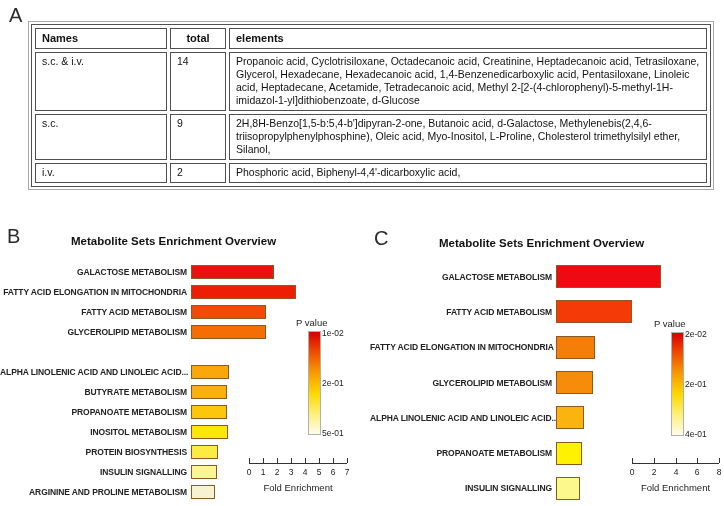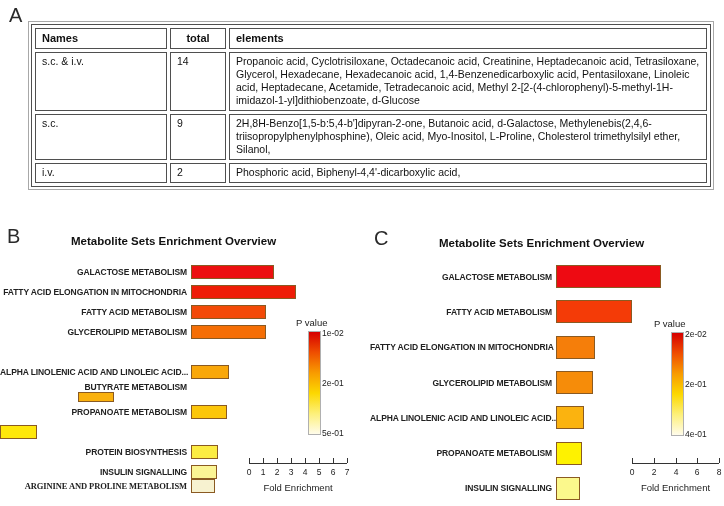--- a/index.html
+++ b/index.html
@@ -81,40 +81,41 @@
         <div class="bar" style="width: 75px; height: 14px; background: rgb(243, 74, 7); border-color: rgb(138, 90, 34);"></div>
       </div>
       <div class="bar-row" style="top: 96px; height: 20px;">
         <div class="bar-label" style="width: 187px;">GLYCEROLIPID METABOLISM</div>
         <div class="bar" style="width: 75px; height: 14px; background: rgb(245, 110, 5); border-color: rgb(138, 90, 34);"></div>
       </div>
       <div class="bar-row" style="top: 136px; height: 20px;">
         <div class="bar-label" style="width: 187px;">ALPHA LINOLENIC ACID AND LINOLEIC ACID...</div>
         <div class="bar" style="width: 38px; height: 14px; background: rgb(249, 167, 10); border-color: rgb(138, 90, 34);"></div>
       </div>
-      <div class="bar-row" style="top: 156px; height: 20px; flex-direction: column;">
+      <div class="bar-row" style="top: 156px; height: 20px;">
         <div class="bar-label" style="width: 187px;">BUTYRATE METABOLISM</div>
         <div class="bar" style="width: 36px; height: 14px; background: rgb(250, 177, 14); border-color: rgb(138, 90, 34);"></div>
       </div>
       <div class="bar-row" style="top: 176px; height: 20px;">
         <div class="bar-label" style="width: 187px;">PROPANOATE METABOLISM</div>
         <div class="bar" style="width: 36px; height: 14px; background: rgb(252, 198, 10); border-color: rgb(138, 90, 34);"></div>
       </div>
       <div class="bar-row" style="top: 196px; height: 20px;">
+        <div class="bar-label" style="width: 187px;">INOSITOL METABOLISM</div>
         <div class="bar" style="width: 37px; height: 14px; background: rgb(255, 231, 10); border-color: rgb(138, 90, 34);"></div>
       </div>
       <div class="bar-row" style="top: 216px; height: 20px;">
         <div class="bar-label" style="width: 187px;">PROTEIN BIOSYNTHESIS</div>
         <div class="bar" style="width: 27px; height: 14px; background: rgb(252, 236, 66); border-color: rgb(138, 90, 34);"></div>
       </div>
       <div class="bar-row" style="top: 236px; height: 20px;">
         <div class="bar-label" style="width: 187px;">INSULIN SIGNALLING</div>
         <div class="bar" style="width: 26px; height: 14px; background: rgb(251, 245, 148); border-color: rgb(138, 90, 34);"></div>
       </div>
-      <div class="bar-row" style="top: 250px; height: 20px; font-family: Liberation Serif, serif;">
+      <div class="bar-row" style="top: 256px; height: 20px;">
         <div class="bar-label" style="width: 187px;">ARGININE AND PROLINE METABOLISM</div>
         <div class="bar" style="width: 24px; height: 14px; background: rgb(247, 242, 208); border-color: rgb(138, 90, 34);"></div>
       </div>
       <div class="legend" style="left: 296px; top: 91px; width: 70px; height: 130px;">
         <div class="legend-title">P value</div>
         <div class="legend-bar" style="left: 12px; top: 14px; width: 11px; height: 102px; background: linear-gradient(rgb(214, 0, 0), rgb(239, 78, 0), rgb(248, 155, 0), rgb(252, 216, 0), rgb(253, 240, 122), rgb(255, 252, 235));"></div>
         <div class="legend-label" style="left: 26px; top: 11px;">1e-02</div>
         <div class="legend-label" style="left: 26px; top: 61px;">2e-01</div>
         <div class="legend-label" style="left: 26px; top: 111px;">5e-01</div>
       </div>

